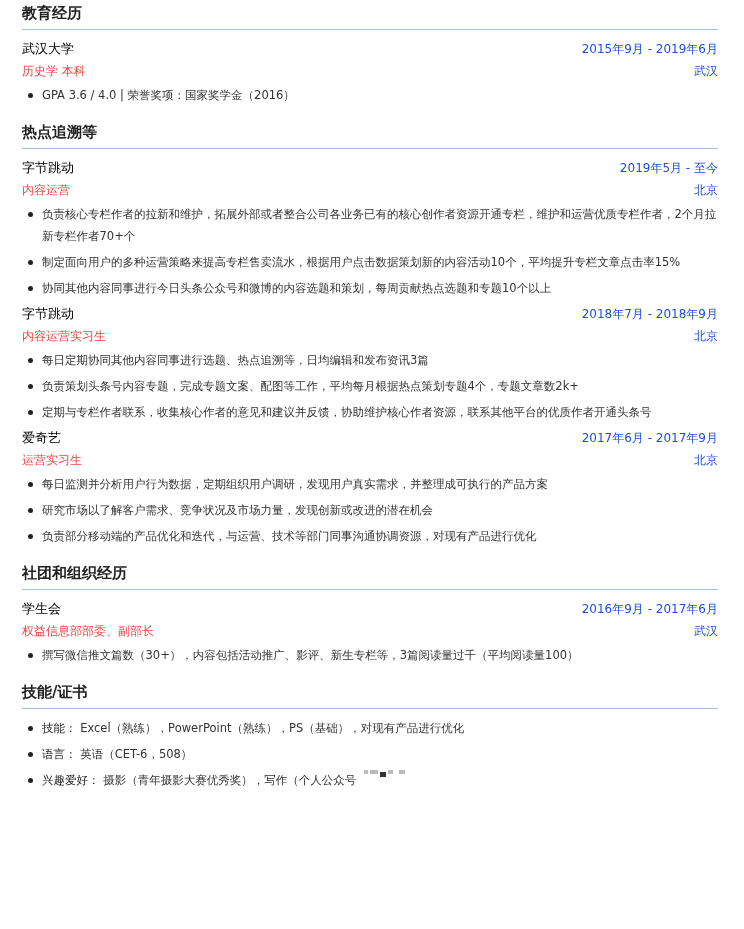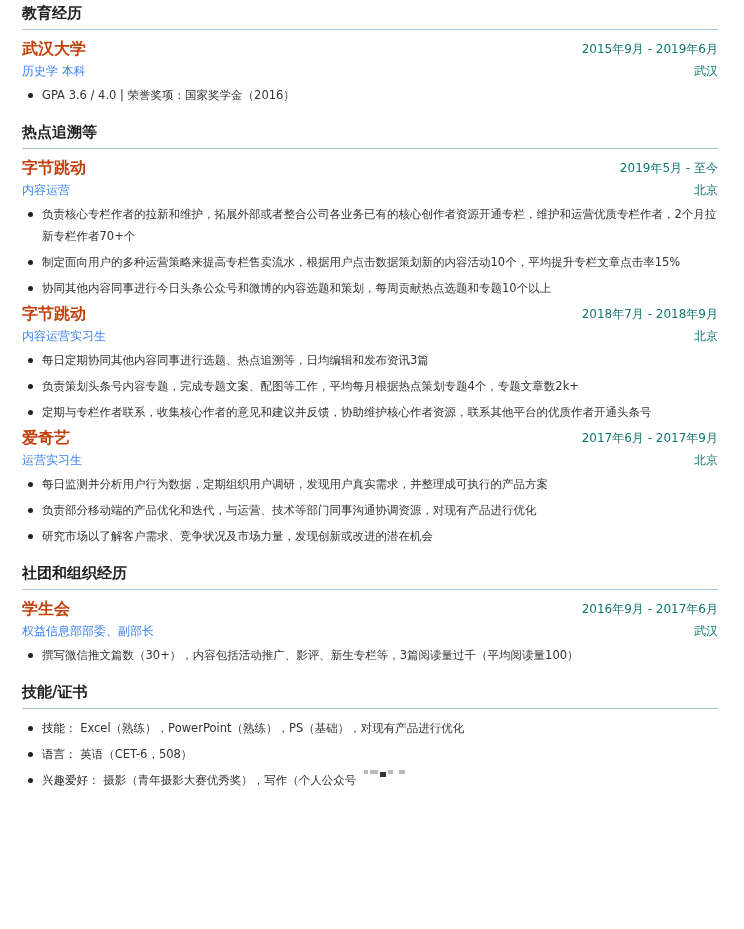--- a/index.html
+++ b/index.html
@@ -12,23 +12,23 @@
     .page { position: relative; padding: 0 26px 0 22px; }
     .section { position: relative; }
     .section-title {
       font-size: 15px; font-weight: bold; color: #222;
       height: 24px; line-height: 24px;
       border-bottom: 1.5px solid #a9c0dd;
       padding-bottom: 4px;
       margin-bottom: 8px;
     }
     .row { display: flex; justify-content: space-between; align-items: center; height: 22px; line-height: 22px; }
-    .org { font-weight: bold; font-size: 16px; color: #c2410c; }
-    .date, .loc { font-size: 12px; color: #0f766e; }
-    .role { font-size: 12px; color: #3b82f6; }
+    .org { font-weight: normal; font-size: 13px; color: #000000; }
+    .date, .loc { font-size: 12px; color: #1d4ed8; }
+    .role { font-size: 12px; color: #ef4444; }
     ul { list-style: none; margin: 0; padding: 0; }
     li {
       position: relative; padding-left: 20px; font-size: 11.5px;
       line-height: 22px; margin: 2px 0 4px 0; color: #333;
     }
     li::before {
       content: ""; position: absolute; left: 6px; top: 9px;
       width: 5px; height: 5px; border-radius: 50%; background: #222;
     }
     li .b { font-weight: normal; color: #222; }
@@ -89,22 +89,22 @@
     <div class="row">
       <span class="org">爱奇艺</span>
       <span class="date">2017年6月 - 2017年9月</span>
     </div>
     <div class="row">
       <span class="role">运营实习生</span>
       <span class="loc">北京</span>
     </div>
     <ul>
       <li>每日监测并分析用户行为数据，定期组织用户调研，发现用户真实需求，并整理成可执行的产品方案</li>
+      <li>研究市场以了解客户需求、竞争状况及市场力量，发现创新或改进的潜在机会</li>
       <li>负责部分移动端的产品优化和迭代，与运营、技术等部门同事沟通协调资源，对现有产品进行优化</li>
-      <li>研究市场以了解客户需求、竞争状况及市场力量，发现创新或改进的潜在机会</li>
     </ul>
   </div>
 
   <div class="section" style="padding-top:10px;">
     <div class="section-title">社团和组织经历</div>
     <div class="row">
       <span class="org">学生会</span>
       <span class="date">2016年9月 - 2017年6月</span>
     </div>
     <div class="row">

